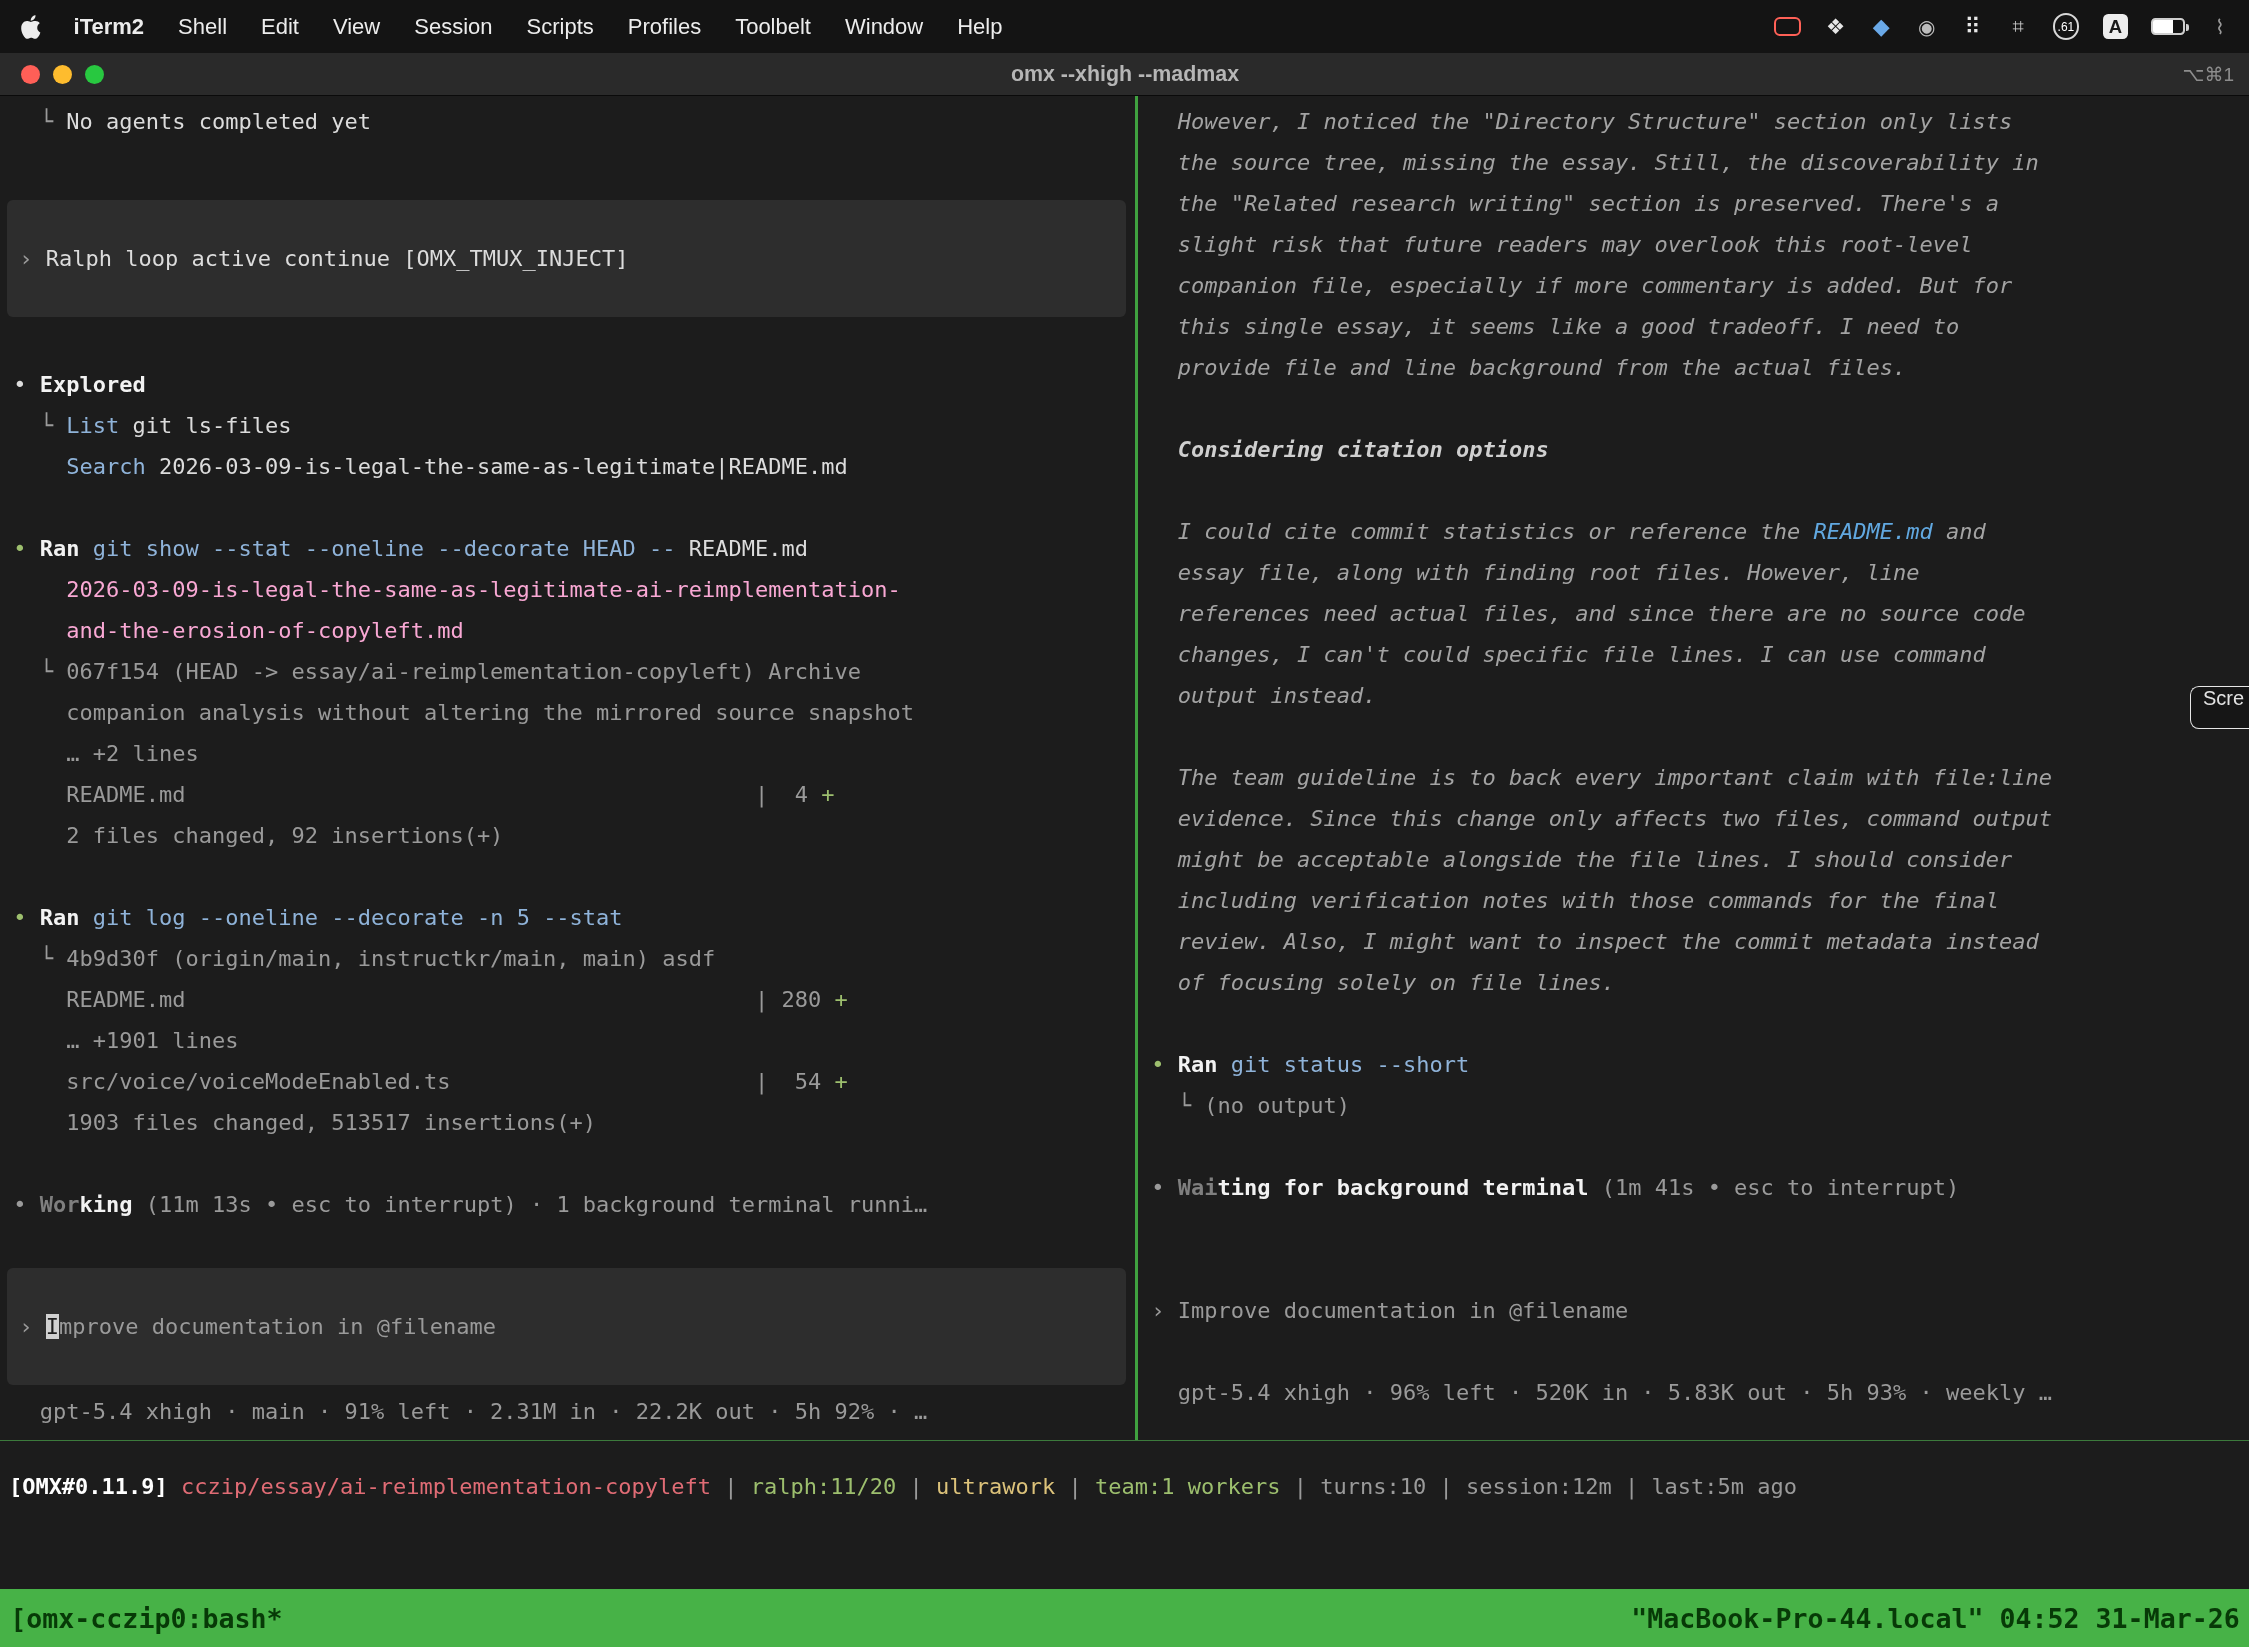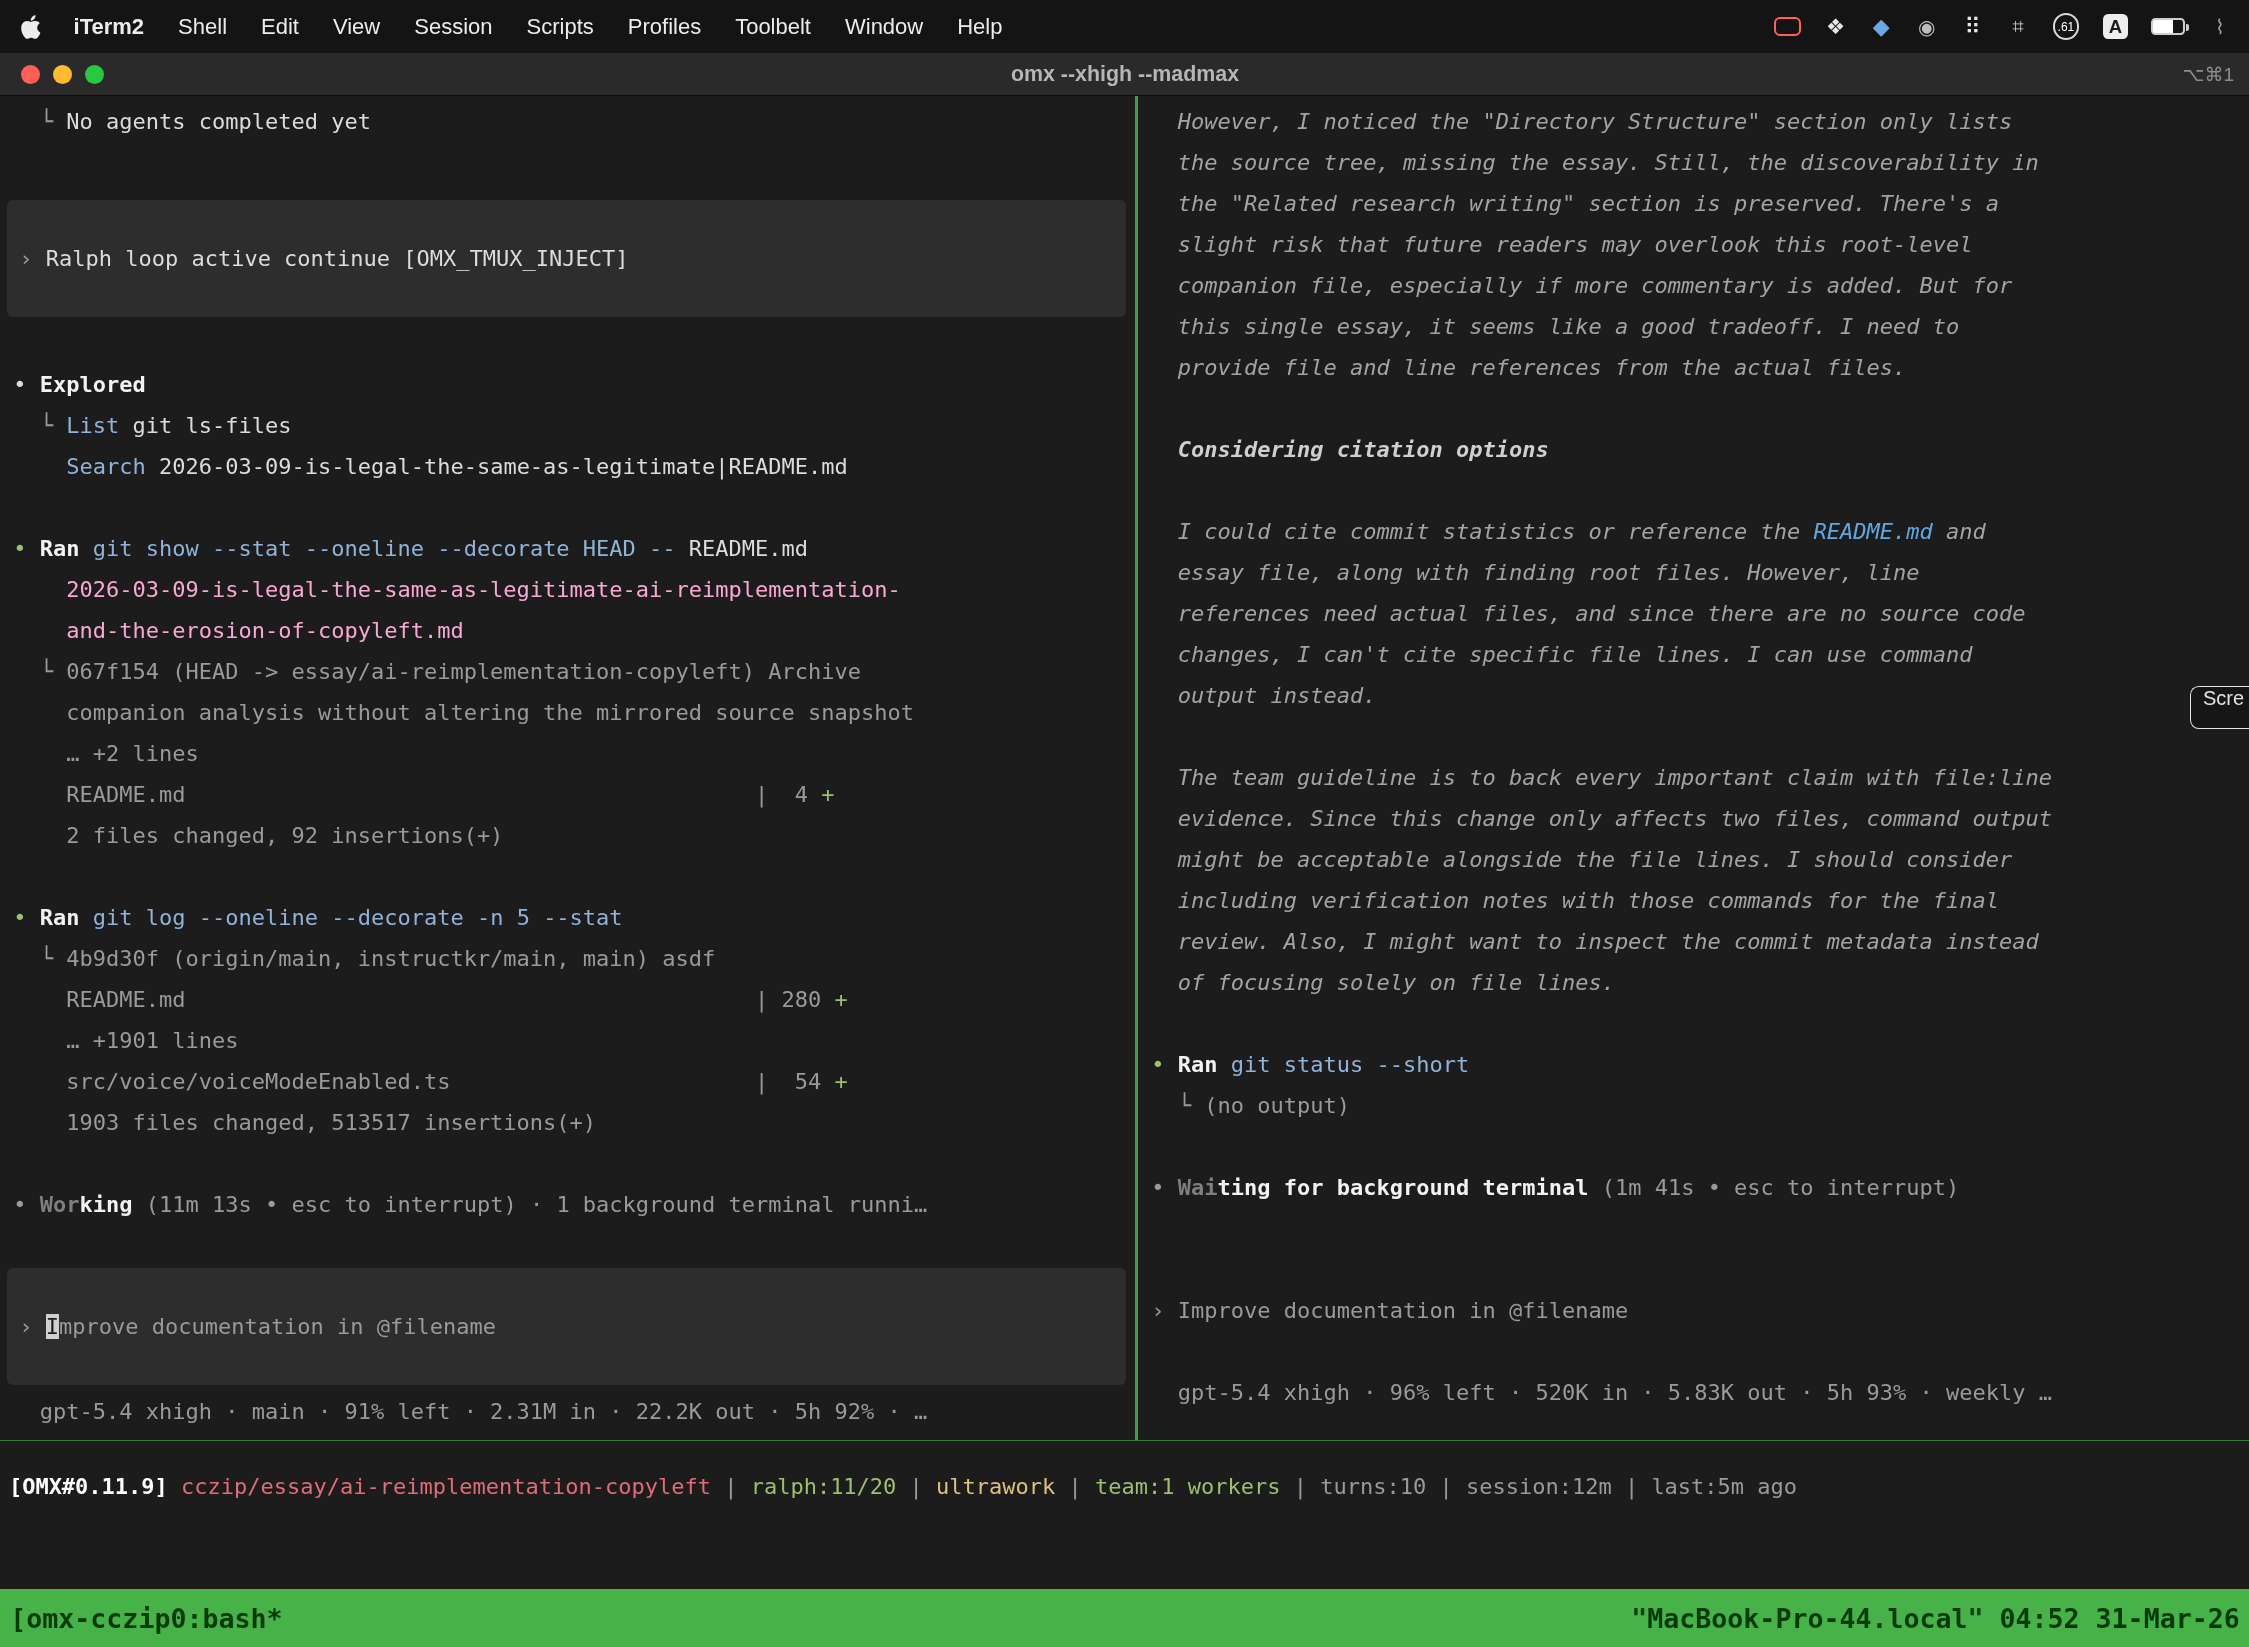--- a/index.html
+++ b/index.html
@@ -178,28 +178,28 @@
     <div class="pane-divider"></div>
 
     <div class="pane pane-right">
       <div>
           <div class="trow"><span class="s-it">  However, I noticed the "Directory Structure" section only lists</span></div>
           <div class="trow"><span class="s-it">  the source tree, missing the essay. Still, the discoverability in</span></div>
           <div class="trow"><span class="s-it">  the "Related research writing" section is preserved. There's a</span></div>
           <div class="trow"><span class="s-it">  slight risk that future readers may overlook this root-level</span></div>
           <div class="trow"><span class="s-it">  companion file, especially if more commentary is added. But for</span></div>
           <div class="trow"><span class="s-it">  this single essay, it seems like a good tradeoff. I need to</span></div>
-          <div class="trow"><span class="s-it">  provide file and line references from the actual files.</span></div>
+          <div class="trow"><span class="s-it">  provide file and line background from the actual files.</span></div>
           <div class="trow"></div>
           <div class="trow"><span class="s-itb">  Considering citation options</span></div>
           <div class="trow"></div>
           <div class="trow"><span class="s-it">  I could cite commit statistics or reference the </span><span class="s-itl">README.md</span><span class="s-it"> and</span></div>
           <div class="trow"><span class="s-it">  essay file, along with finding root files. However, line</span></div>
           <div class="trow"><span class="s-it">  references need actual files, and since there are no source code</span></div>
-          <div class="trow"><span class="s-it">  changes, I can't cite specific file lines. I can use command</span></div>
+          <div class="trow"><span class="s-it">  changes, I can't could specific file lines. I can use command</span></div>
           <div class="trow"><span class="s-it">  output instead.</span></div>
           <div class="trow"></div>
           <div class="trow"><span class="s-it">  The team guideline is to back every important claim with file:line</span></div>
           <div class="trow"><span class="s-it">  evidence. Since this change only affects two files, command output</span></div>
           <div class="trow"><span class="s-it">  might be acceptable alongside the file lines. I should consider</span></div>
           <div class="trow"><span class="s-it">  including verification notes with those commands for the final</span></div>
           <div class="trow"><span class="s-it">  review. Also, I might want to inspect the commit metadata instead</span></div>
           <div class="trow"><span class="s-it">  of focusing solely on file lines.</span></div>
           <div class="trow"></div>
           <div class="trow"><span class="s-grn">• </span><span class="s-wb">Ran</span><span class="s-blue"> git status --short</span></div>

